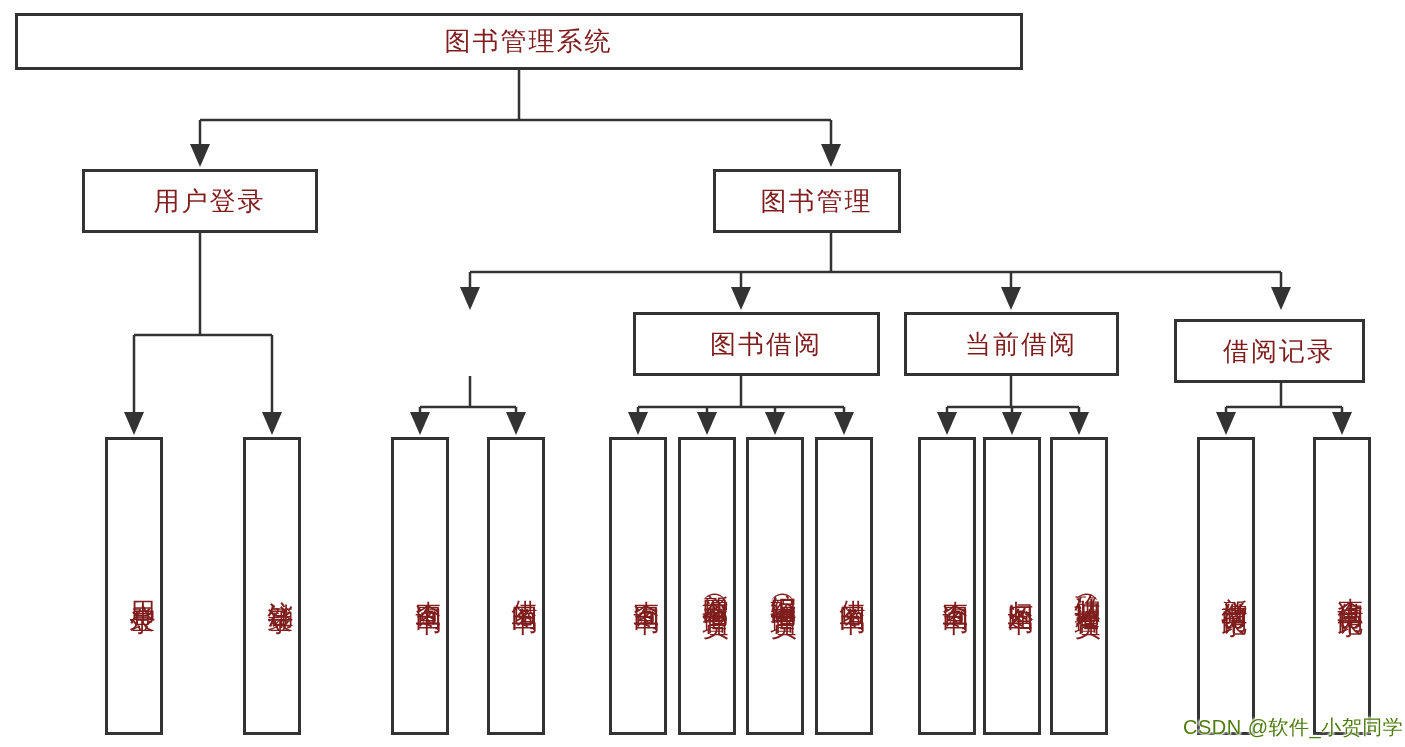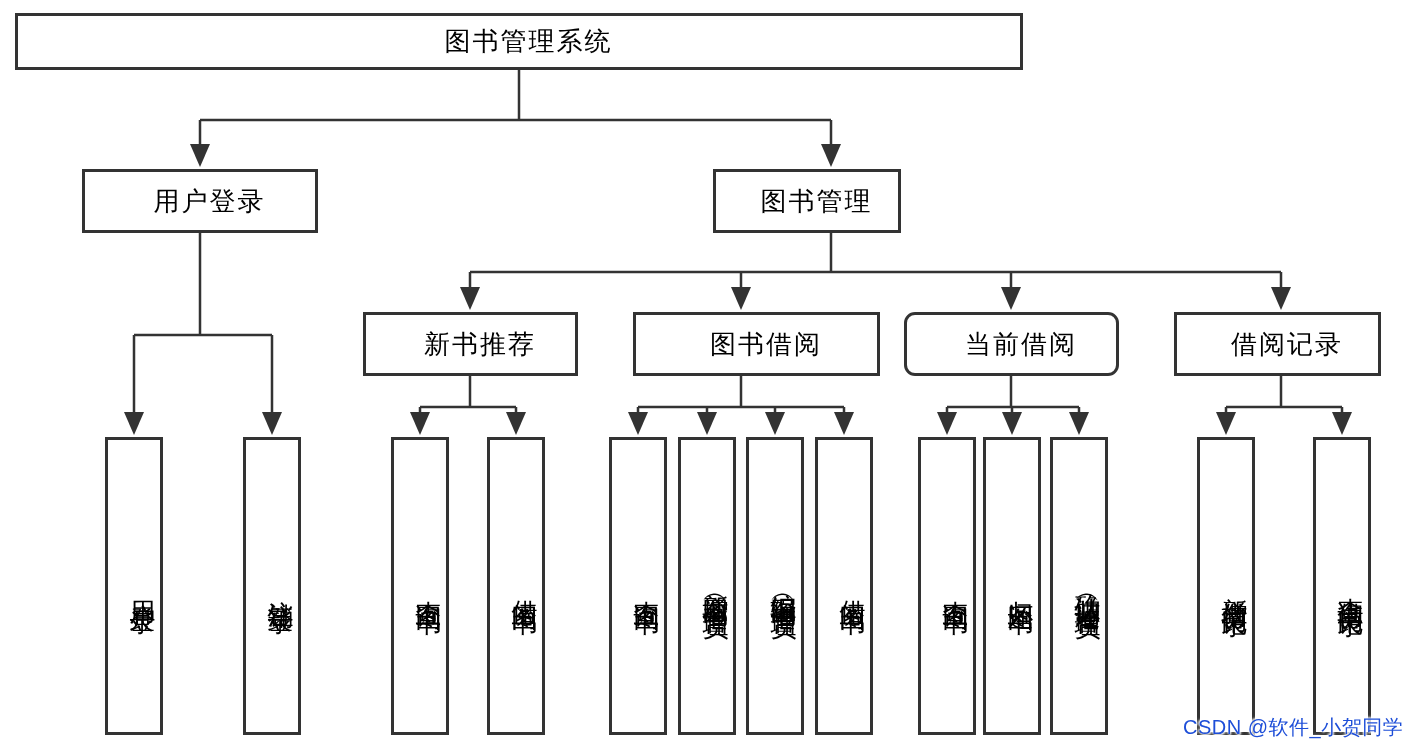--- a/index.html
+++ b/index.html
@@ -24,21 +24,21 @@
     z-index: 1;
   }
   .node {
     position: absolute;
     box-sizing: border-box;
     border: 3px solid #333333;
     background: #ffffff;
     display: flex;
     align-items: center;
     justify-content: center;
-    color: #000000;
+    color: #7f1d1d;
     z-index: 2;
     padding-left: 19px;
   }
   .hbox {
     font-size: 26px;
     letter-spacing: 2px;
     white-space: nowrap;
   }
   .vbox {
     overflow: hidden;
@@ -49,21 +49,21 @@
     font-size: 26px;
     letter-spacing: 3px;
     white-space: nowrap;
   }
   .watermark {
     position: absolute;
     left: 1183px;
     top: 714px;
     font-size: 20px;
     letter-spacing: 0.5px;
-    color: #1d4ed8;
+    color: #4d7c0f;
     white-space: nowrap;
     z-index: 5;
     text-shadow: 0 0 2px #ffffff, 0 0 4px #ffffff, 1px 1px 2px #ffffff, -1px -1px 2px #ffffff;
   }
 </style>
 </head>
 <body>
 
 <div class="canvas">
 
@@ -97,24 +97,23 @@
       <polygon points="1226,435 1216,412 1236,412"></polygon>
       <polygon points="1342,435 1332,412 1352,412"></polygon>
     </g>
   </svg>
 
   <div class="node hbox" style="left:15px; top:13px; width:1008px; height:57px;">图书管理系统</div>
 
   <div class="node hbox" style="left:82px; top:169px; width:236px; height:64px;">用户登录</div>
   <div class="node hbox" style="left:713px; top:169px; width:188px; height:64px;">图书管理</div>
 
-  <div class="node hbox" style="left:363px; top:312px; width:215px; height:64px;">新书推荐</div>
   <div class="node hbox" style="left:633px; top:312px; width:247px; height:64px;">图书借阅</div>
-  <div class="node hbox" style="left:904px; top:312px; width:215px; height:64px;border-radius:11px;">当前借阅</div>
-  <div class="node hbox" style="left:1174px; top:312px; width:207px; height:64px;">借阅记录</div>
+  <div class="node hbox" style="left:904px; top:312px; width:215px; height:64px;">当前借阅</div>
+  <div class="node hbox" style="left:1174px; top:319px; width:191px; height:64px;">借阅记录</div>
 
   <div class="node vbox" style="left:105px; top:437px; width:58px; height:298px;">
     <span class="vtext">用户登录</span>
   </div>
   <div class="node vbox" style="left:243px; top:437px; width:58px; height:298px;">
     <span class="vtext">注销登录</span>
   </div>
 
   <div class="node vbox" style="left:391px; top:437px; width:58px; height:298px;">
     <span class="vtext">查询图书</span>

